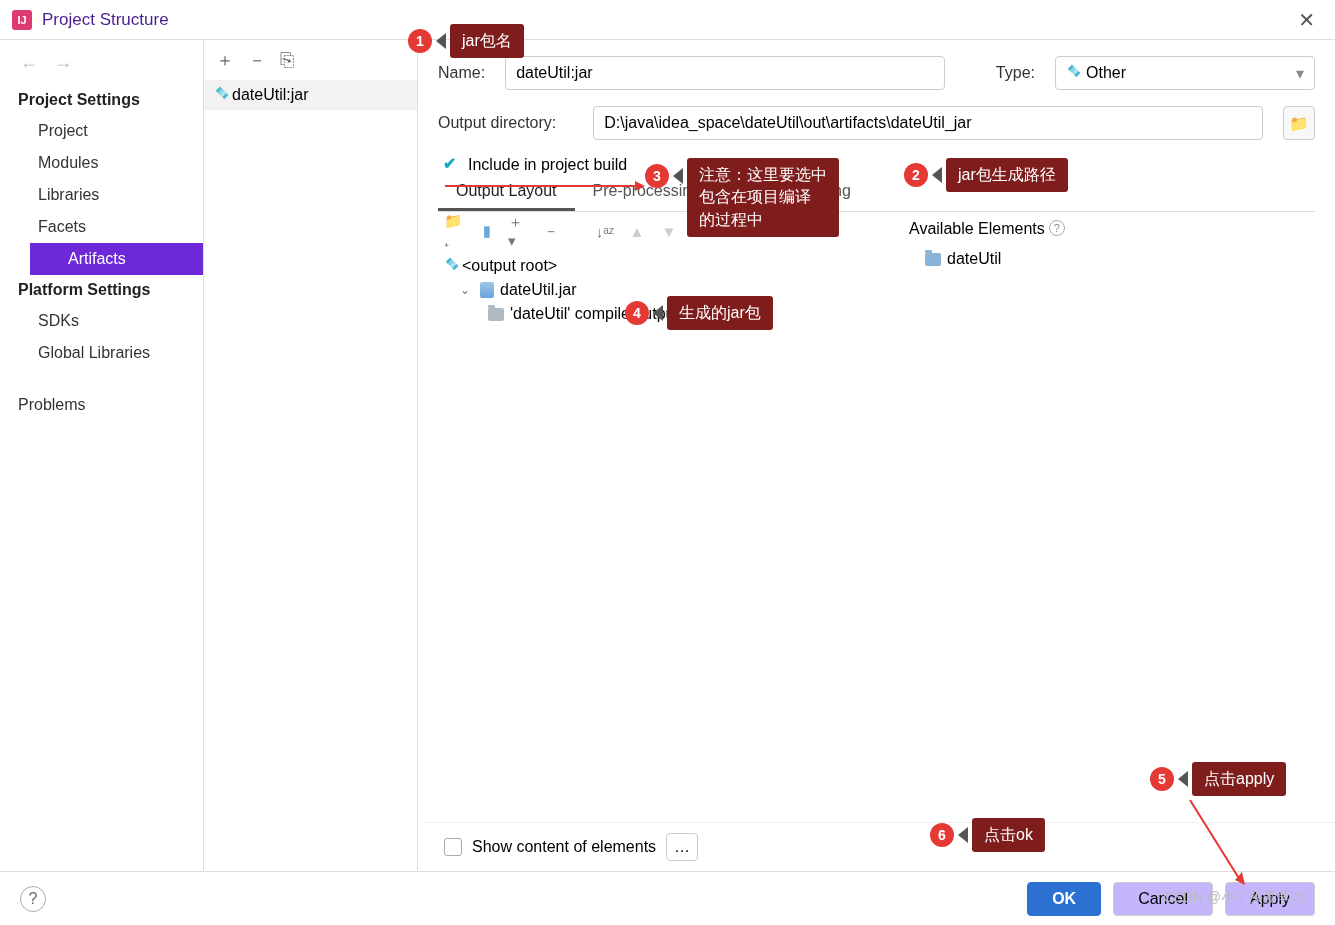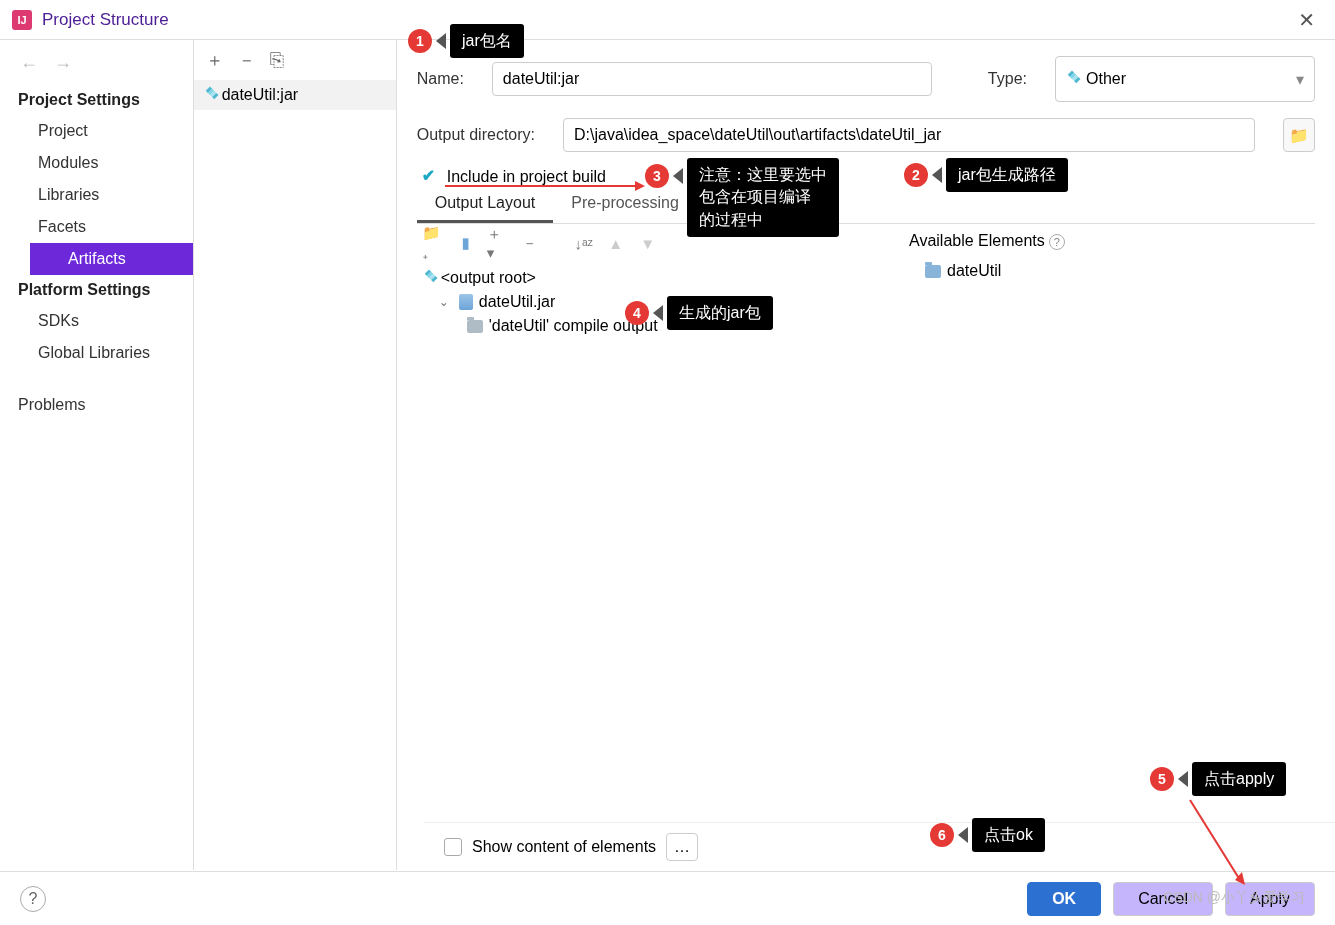--- a/index.html
+++ b/index.html
@@ -20,26 +20,26 @@
     .nav-item.selected { background: #6d28d9; color: #fff; margin-left: 30px; }
     
     .artifact-list { width: 214px; border-right: 1px solid #ddd; }
     .list-toolbar { display: flex; gap: 14px; padding: 8px 12px; color: #666; font-size: 18px; align-items: center; }
     .artifact-item { display: flex; align-items: center; gap: 6px; padding: 6px 10px; background: #f2f2f2; font-size: 16px; }
     .diamond-icon { display: inline-flex; transform: rotate(45deg); width: 12px; height: 12px; }
     .diamond-icon span { width: 6px; height: 6px; }
     .di1 { background: #4fb8d1; } .di2 { background: #7ed4e8; } .di3 { background: #a8e2ef; } .di4 { background: #4fb8d1; }
     
     .detail { flex: 1; padding: 16px 20px; display: flex; flex-direction: column; }
-    .row { display: flex; align-items: center; gap: 28px; margin-bottom: 16px; }
+    .row { display: flex; align-items: center; gap: 20px; margin-bottom: 16px; }
     .label { font-size: 16px; color: #333; }
     .input { border: 1px solid #ccc; border-radius: 4px; padding: 6px 10px; font-size: 16px; height: 34px; }
     .name-input { width: 440px; }
-    .type-select { display: flex; align-items: center; gap: 8px; border: 1px solid #ccc; border-radius: 4px; padding: 4px 10px; height: 46px; min-width: 260px; justify-content: space-between; }
-    .output-input { flex: 1; }
+    .type-select { display: flex; align-items: center; gap: 8px; border: 1px solid #ccc; border-radius: 4px; padding: 4px 10px; height: 34px; min-width: 260px; justify-content: space-between; }
+    .output-input { flex: 1; margin-left: 17px; }
     .folder-btn { width: 32px; height: 34px; border: 1px solid #ccc; border-radius: 4px; background: #f8f8f8; display: flex; align-items: center; justify-content: center; color: #888; }
     
     .checkbox-row { display: flex; align-items: center; gap: 8px; margin-bottom: 0; padding-left: 4px; }
     .check-icon { width: 18px; height: 18px; position: relative; }
     .check-icon::before { content: "✔"; position: absolute; color: #1ba8c4; font-size: 16px; left: 1px; top: -2px; font-weight: bold; }
     
     .tabs { display: flex; border-bottom: 1px solid #ddd; gap: 0; }
     .tab { padding: 8px 18px; font-size: 16px; color: #555; cursor: pointer; border-bottom: 3px solid transparent; }
     .tab.active { border-bottom-color: #555; color: #222; text-align: center; }
     
@@ -51,39 +51,39 @@
     .tree { padding: 4px 0; font-size: 16px; }
     .tree-node { display: flex; align-items: center; gap: 6px; padding: 3px 6px; }
     .tree-indent-1 { padding-left: 22px; }
     .tree-indent-2 { padding-left: 50px; }
     .chevron { color: #777; font-size: 12px; width: 14px; }
     .jar-icon { width: 14px; height: 16px; background: linear-gradient(#9cc5e8, #6ca5d8); border-radius: 2px; }
     .folder-icon-sm { width: 16px; height: 13px; background: #b0bcc5; border-radius: 2px; position: relative; }
     .folder-icon-sm::before { content: ""; position: absolute; width: 7px; height: 3px; background: #b0bcc5; top: -3px; left: 0; border-radius: 1px 1px 0 0; }
     
     .avail-panel { width: 420px; padding: 0 10px; }
-    .avail-header { font-size: 16px; padding: 8px 4px; display: flex; align-items: flex-end; gap: 4px; }
+    .avail-header { font-size: 16px; padding: 8px 4px; display: flex; align-items: flex-start; gap: 4px; }
     .help-circle { width: 16px; height: 16px; border: 1px solid #aaa; border-radius: 50%; display: inline-flex; align-items: center; justify-content: center; font-size: 11px; color: #888; }
     .avail-item { display: flex; align-items: center; gap: 6px; padding: 4px 20px; font-size: 16px; }
     .folder-blue { width: 16px; height: 13px; background: #87b4d8; border-radius: 2px; position: relative; }
     .folder-blue::before { content: ""; position: absolute; width: 7px; height: 3px; background: #87b4d8; top: -3px; left: 0; border-radius: 1px 1px 0 0; }
     
     .bottom-bar { position: absolute; bottom: 54px; left: 424px; right: 0; display: flex; align-items: center; padding: 10px 20px; border-top: 1px solid #eee; gap: 10px; }
     .checkbox { width: 18px; height: 18px; border: 1px solid #aaa; border-radius: 3px; }
     .dots-btn { width: 32px; height: 28px; border: 1px solid #ccc; border-radius: 4px; display: flex; align-items: center; justify-content: center; }
     
     .footer { position: absolute; bottom: 0; left: 0; right: 0; height: 54px; border-top: 1px solid #ddd; display: flex; align-items: center; justify-content: space-between; padding: 0 20px; }
     .help-btn { width: 26px; height: 26px; border: 1px solid #aaa; border-radius: 50%; display: flex; align-items: center; justify-content: center; font-size: 16px; color: #666; }
     .footer-btns { display: flex; gap: 12px; padding-left: 44px; }
     .btn { padding: 7px 24px; border-radius: 4px; font-size: 16px; cursor: pointer; border: 1px solid #ccc; background: #c4b5fd; }
     .btn-primary { background: #2c70d2; color: #fff; border-color: #2c70d2; font-weight: 600; }
     
     .annotation { position: absolute; display: flex; align-items: center; gap: 4px; z-index: 100; }
     .anno-num { width: 24px; height: 24px; background: #e53935; color: #fff; border-radius: 50%; display: flex; align-items: center; justify-content: center; font-size: 14px; font-weight: bold; }
-    .anno-text { background: #000000; color: #fff; padding: 6px 12px; border-radius: 3px; font-size: 16px; white-space: pre-line; line-height: 1.4; }
+    .anno-text { background: #7f1d1d; color: #fff; padding: 6px 12px; border-radius: 3px; font-size: 16px; white-space: pre-line; line-height: 1.4; }
     .anno-arrow-left { width: 0; height: 0; border-top: 8px solid transparent; border-bottom: 8px solid transparent; border-right: 10px solid #555; }
     
     .watermark { position: absolute; bottom: 18px; right: 30px; color: #bbb; font-size: 14px; z-index: 200; }
     .red-arrow { position: absolute; z-index: 90; }
   </style>
 </head>
 <body>
 
 <div class="titlebar">
   <div class="titlebar-left">

